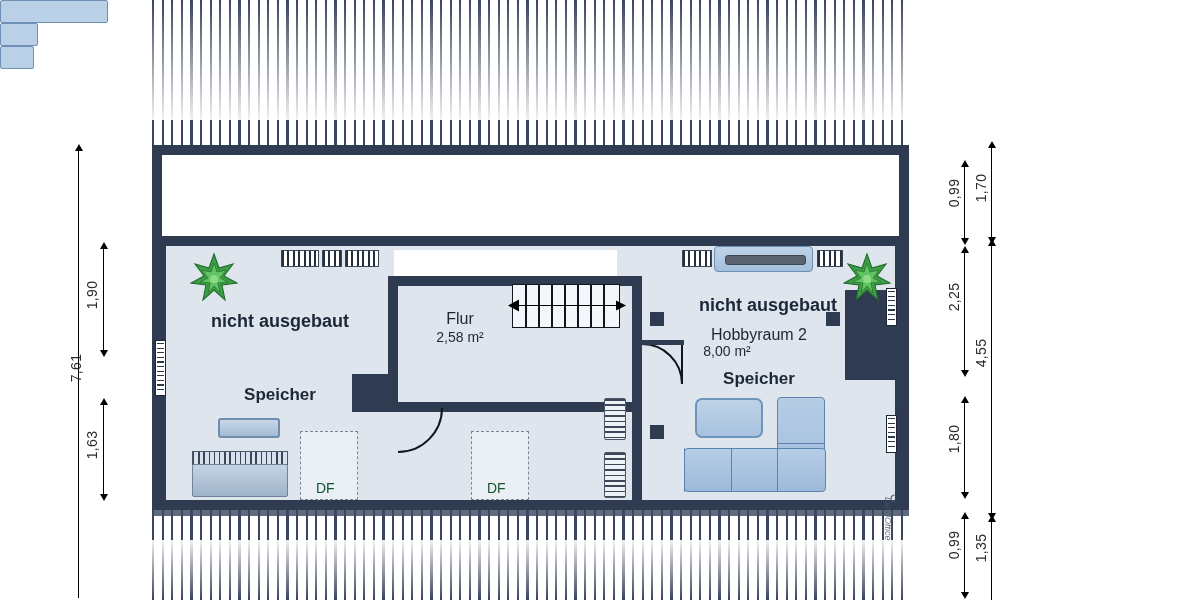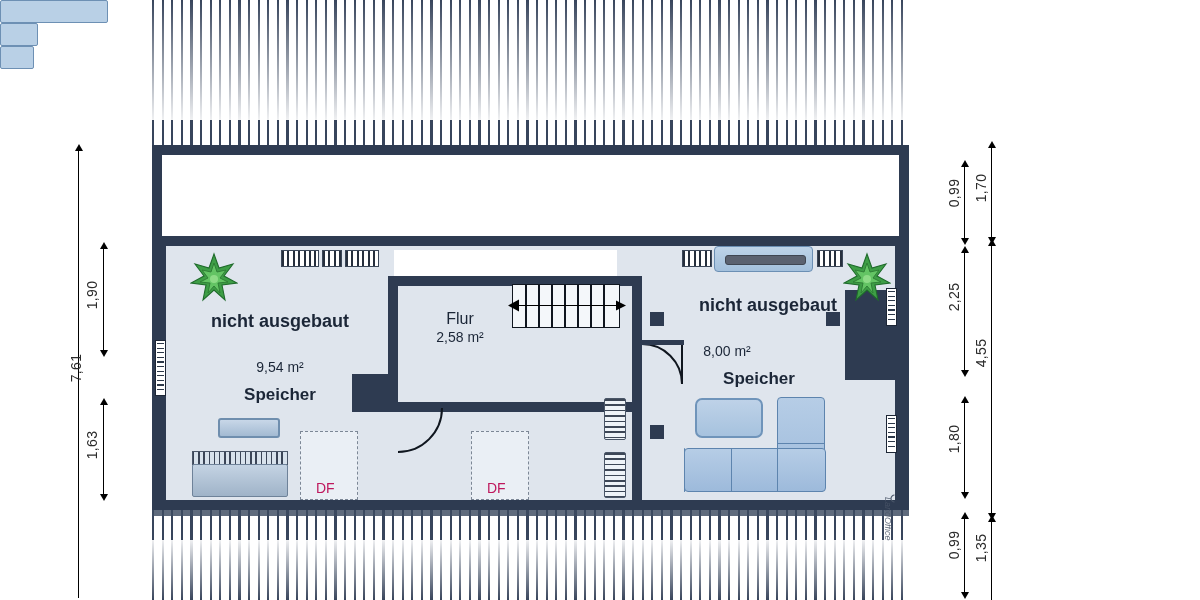--- a/index.html
+++ b/index.html
@@ -178,21 +178,21 @@
   }
   .df-box {
     position: absolute;
     border: 1.6px dashed #7c8796;
     background: #eaeff5;
     box-sizing: border-box;
   }
   .df-label {
     position: absolute;
     font-size: 14px;
-    color: #be185d;
+    color: #14532d;
     text-align: center;
   }
   .post {
     position: absolute;
     background: #2e3b51;
   }
   .stair {
     position: absolute;
     background: #f4f7fa;
     border: 1.8px solid #10161f;
@@ -360,27 +360,27 @@
   </svg>
 
   <div class="post" style="left:650px; top:312px; width:14px; height:14px;"></div>
   <div class="post" style="left:826px; top:312px; width:14px; height:14px;"></div>
   <div class="post" style="left:650px; top:425px; width:14px; height:14px;"></div>
 
   <div class="radiator-v" style="position:absolute; left:604px; top:398px; width:20px; height:40px;"></div>
   <div class="radiator-v" style="position:absolute; left:604px; top:452px; width:20px; height:44px;"></div>
 
   <div class="lbl lbl-bold" style="left:160px; top:311px; width:240px; font-size:18px;">nicht ausgebaut</div>
-  <div class="lbl" style="left:160px; top:360px; width:240px; font-size:14px;">9,54 m²</div>
   <div class="lbl lbl-bold" style="left:160px; top:385px; width:240px; font-size:17px;">Speicher</div>
 
   <div class="lbl" style="left:400px; top:310px; width:120px; font-size:16px;">Flur</div>
   <div class="lbl" style="left:400px; top:330px; width:120px; font-size:14px;">2,58 m²</div>
 
   <div class="lbl lbl-bold" style="left:648px; top:295px; width:240px; font-size:18px;">nicht ausgebaut</div>
+  <div class="lbl" style="left:648px; top:326px; width:222px; font-size:16px;">Hobbyraum 2</div>
   <div class="lbl" style="left:616px; top:344px; width:222px; font-size:14px;">8,00 m²</div>
   <div class="lbl lbl-bold" style="left:648px; top:369px; width:222px; font-size:17px;">Speicher</div>
 
   <div class="dim-line" style="left:78px; top:146px; height:452px;"></div>
   <div class="dim-arrow up" style="left:74.5px; top:144px;"></div>
   <div class="dim-text" style="left:46px; top:360px; width:60px; text-align:center;">7,61</div>
 
   <div class="dim-line" style="left:103px; top:248px; height:102px;"></div>
   <div class="dim-arrow up" style="left:99.5px; top:242px;"></div>
   <div class="dim-arrow down" style="left:99.5px; top:350px;"></div>

